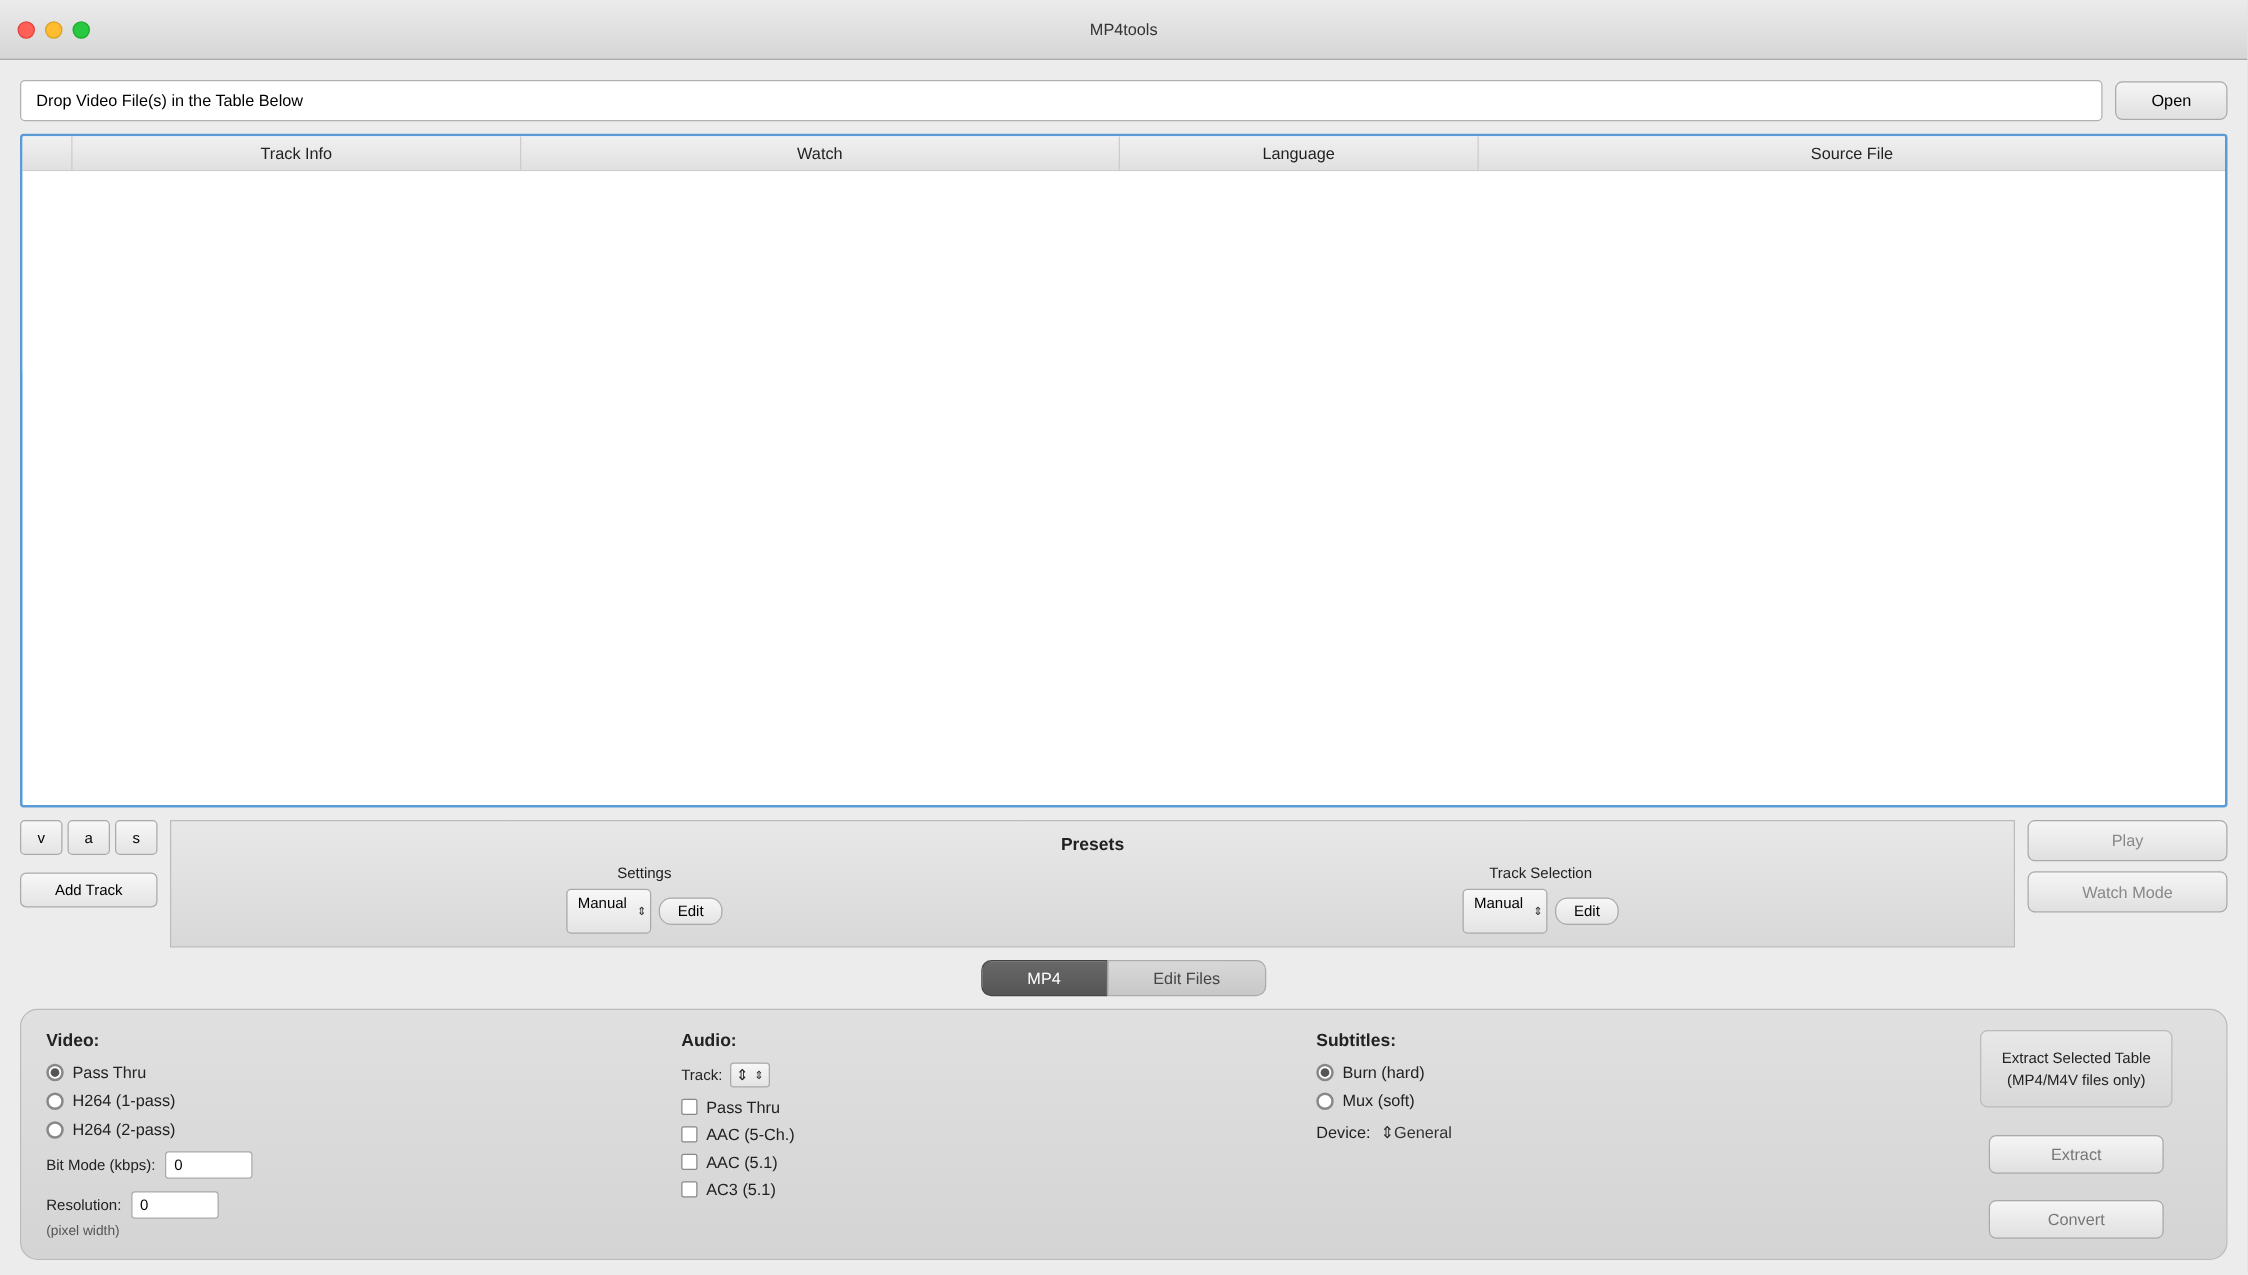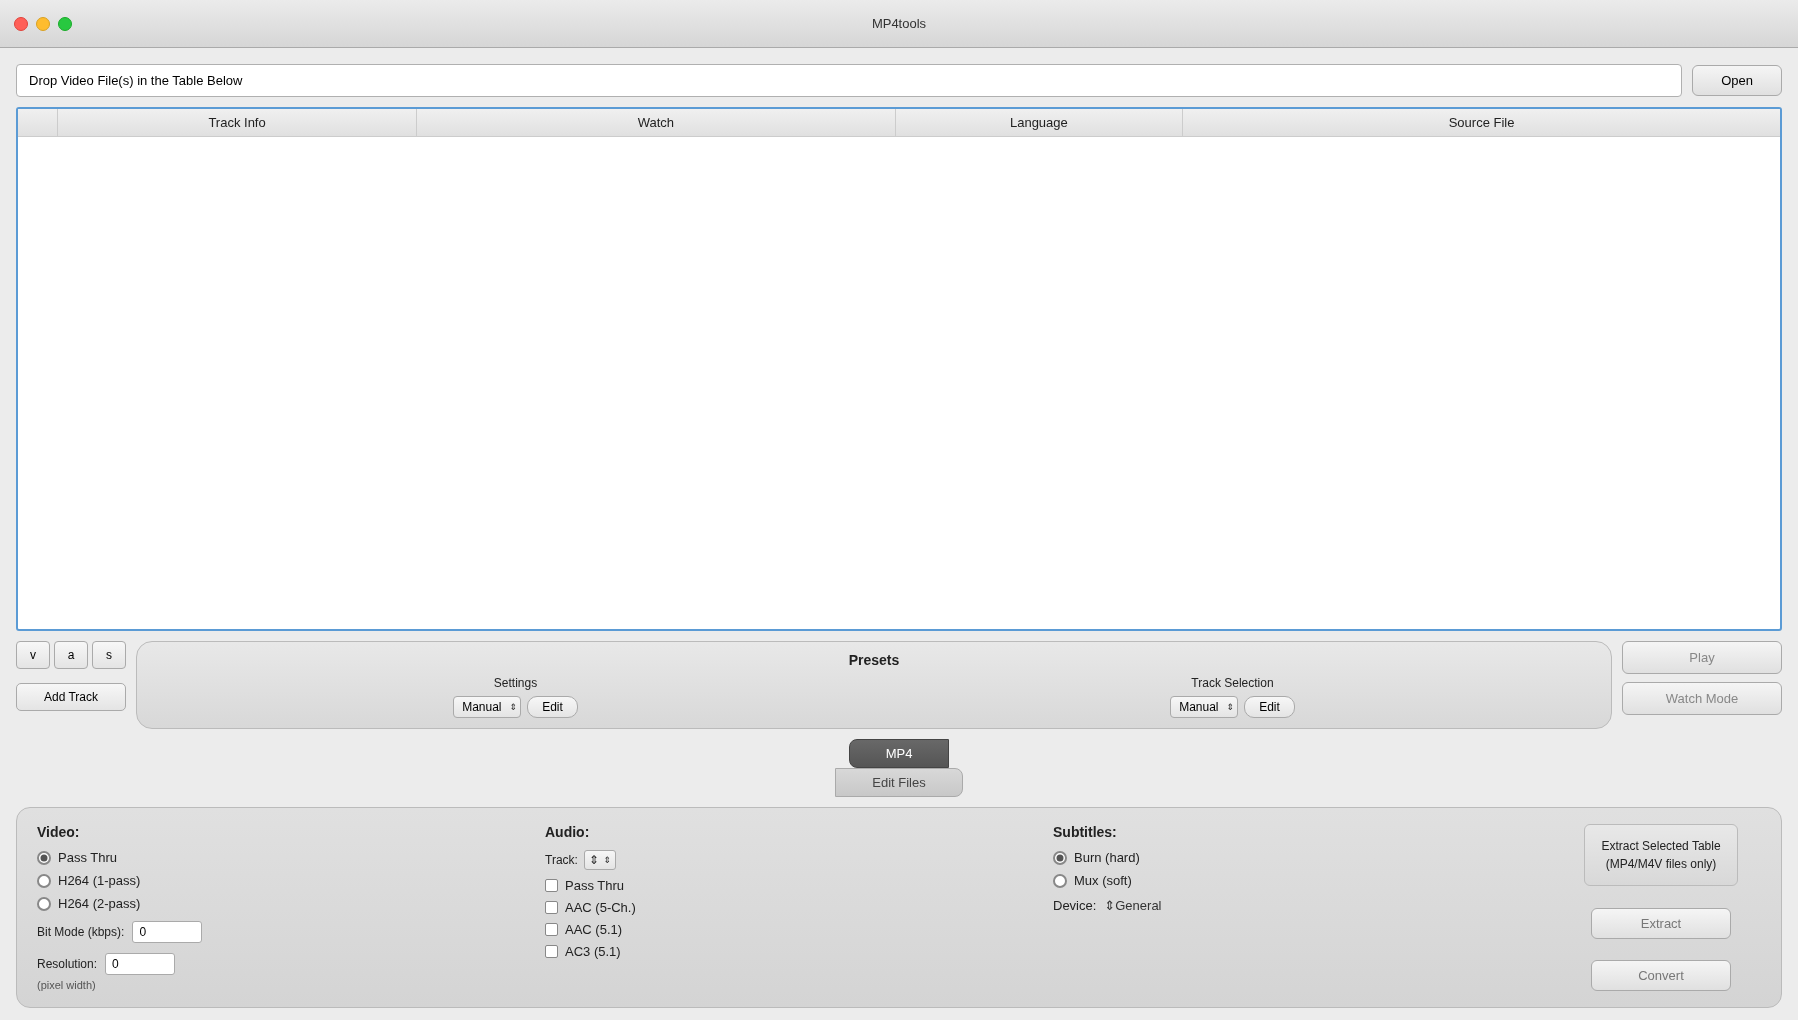--- a/index.html
+++ b/index.html
@@ -142,21 +142,21 @@
       font-size: 12px;
       cursor: pointer;
       margin-top: 8px;
     }
 
     
     .presets-panel {
       flex: 1;
       background: linear-gradient(to bottom, #e8e8e8, #d8d8d8);
       border: 1px solid #bbb;
-      border-radius: 16px;
+      border-radius: 0;
       padding: 10px 20px;
     }
     .presets-title {
       text-align: center;
       font-size: 14px;
       font-weight: 600;
       margin-bottom: 8px;
     }
     .presets-row {
       display: flex;
@@ -171,21 +171,21 @@
     .preset-controls {
       display: flex;
       align-items: center;
       gap: 6px;
       justify-content: center;
     }
     .select-manual {
       background: linear-gradient(to bottom, #f7f7f7, #e4e4e4);
       border: 1px solid #aaa;
       border-radius: 4px;
-      padding: 3px 18px 3px 8px;
+      padding: 3px 18px 17px 8px;
       font-size: 12px;
       appearance: none;
       cursor: pointer;
     }
     .select-wrap {
       position: relative;
       display: inline-block;
     }
     .select-wrap::after {
       content: '⇕';
@@ -223,21 +223,20 @@
       text-align: center;
       color: #888;
     }
 
     
     .tabs-bar {
       display: flex;
       justify-content: center;
       align-items: center;
       gap: 0;
-      flex-direction: column;
     }
     .tab {
       padding: 6px 36px;
       font-size: 13px;
       font-weight: 500;
       cursor: pointer;
       border: 1px solid #aaa;
       background: linear-gradient(to bottom, #d8d8d8, #c8c8c8);
       color: #444;
     }

